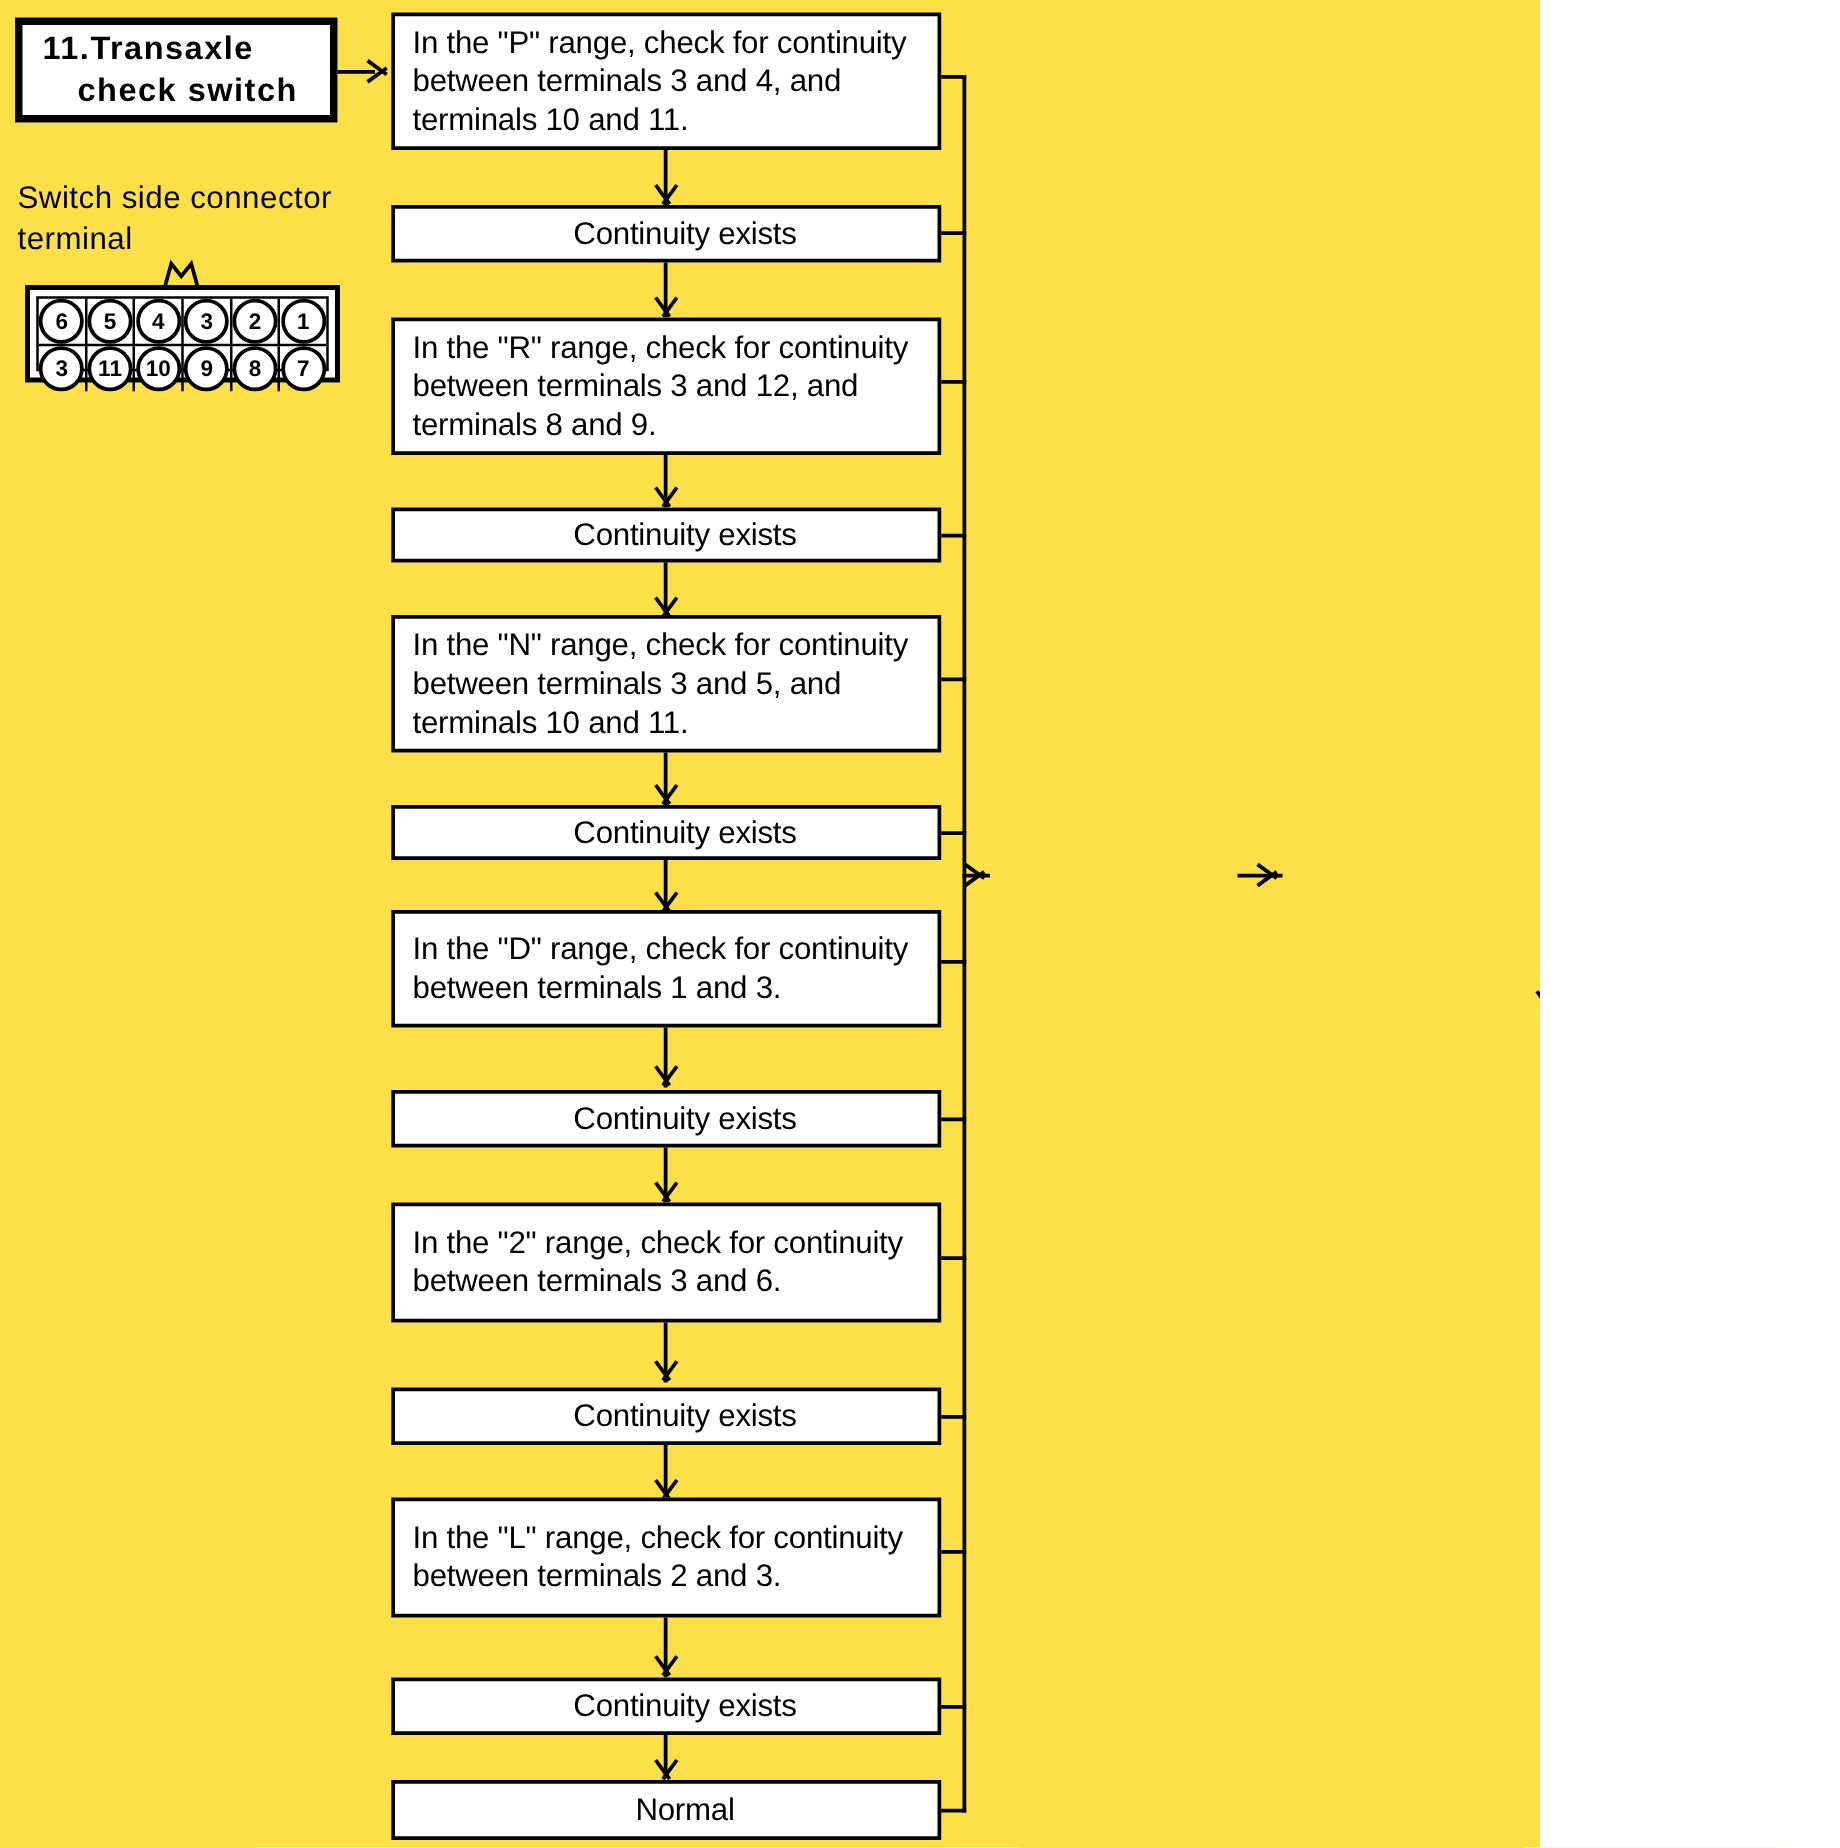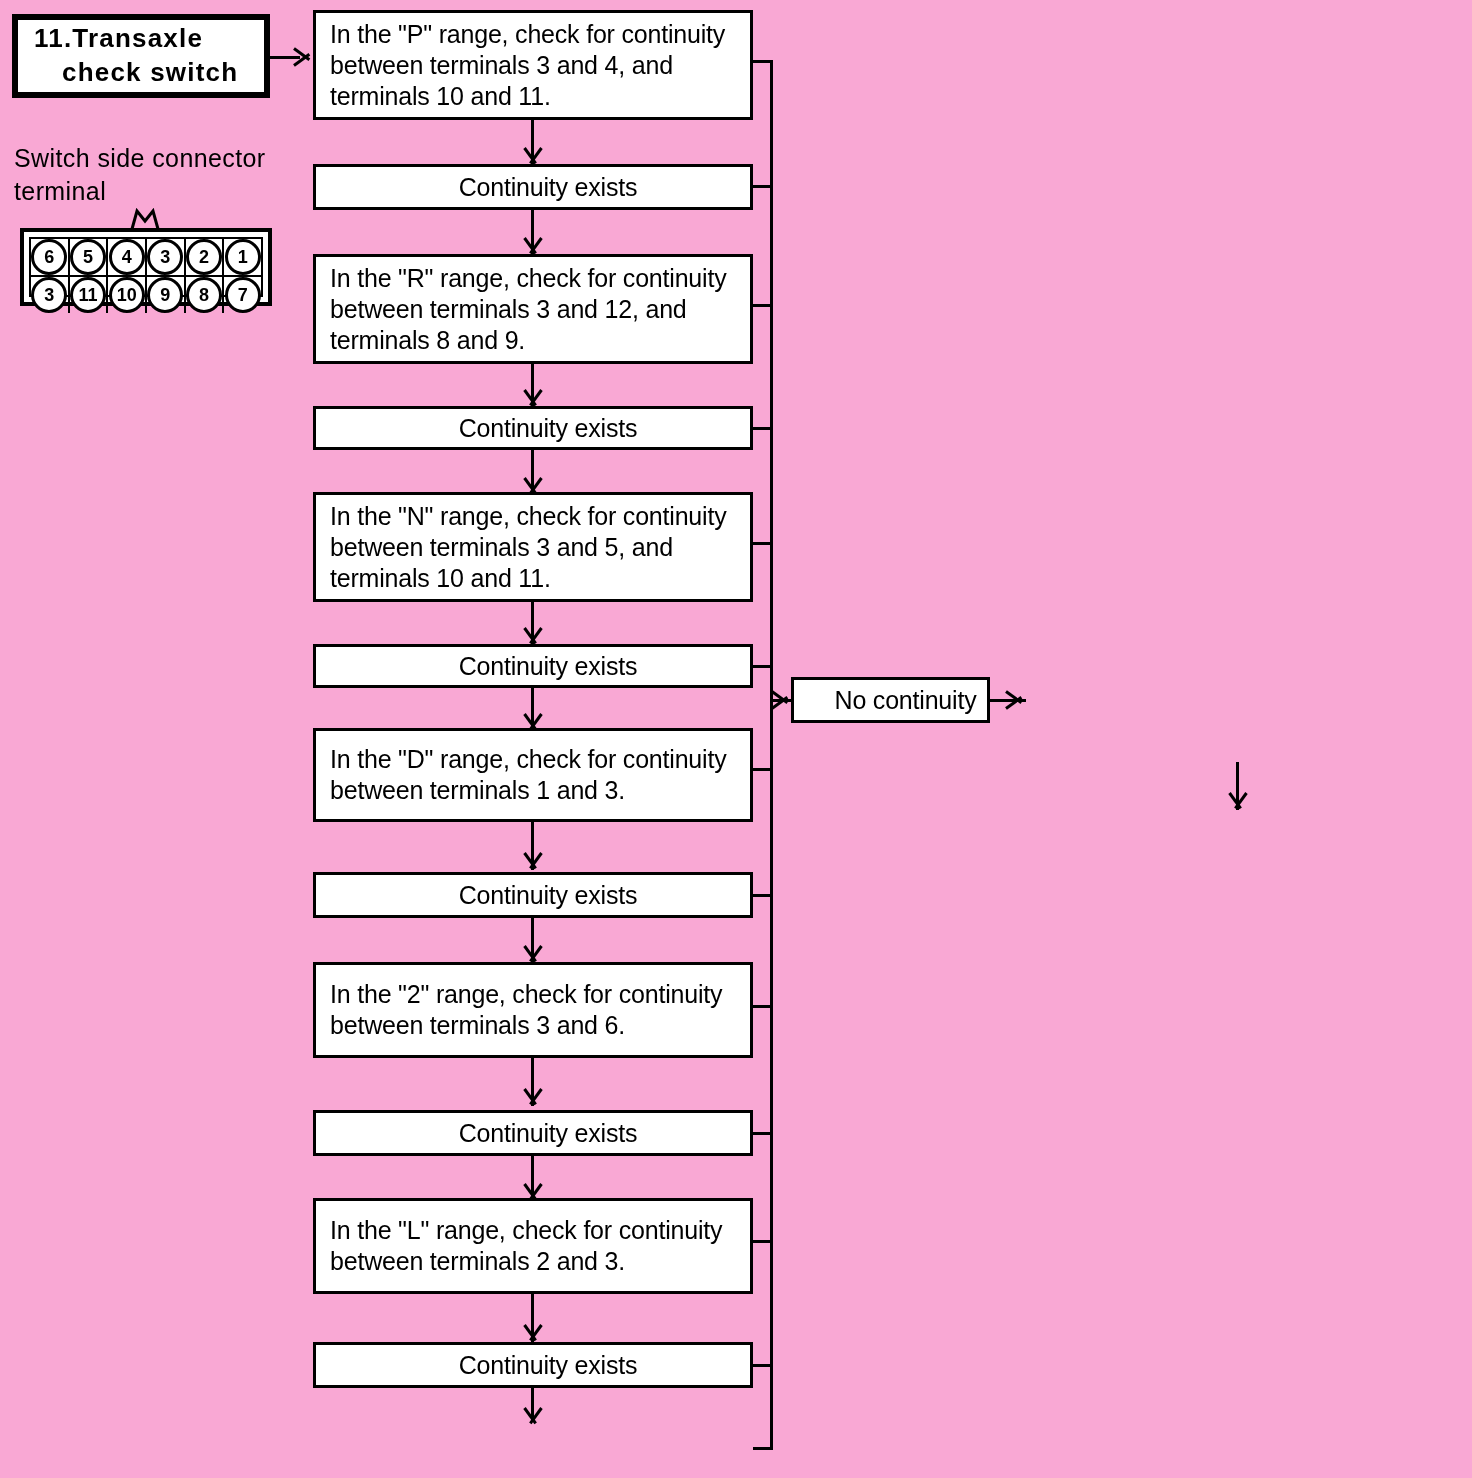--- a/index.html
+++ b/index.html
@@ -6,23 +6,23 @@
     margin: 0;
     padding: 0;
     background: #ffffff;
   }
   body {
     font-family: "Liberation Sans", sans-serif;
     color: #000000;
   }
   #page {
     position: relative;
-    width: 1472px;
+    width: 1232px;
     height: 1478px;
-    background: #f9a8d4;
+    background: #fde047;
     overflow: hidden;
   }
 
   
   .box {
     position: absolute;
     box-sizing: border-box;
     background: #ffffff;
     border: 3px solid #000000;
     font-size: 25px;
@@ -297,43 +297,43 @@
     <span class="txt">In the "L" range, check for continuity between terminals 2 and 3.</span>
   </div>
   <div class="vline" style="left:531px; top:1294px; height:48px;"></div>
   <div class="arrow-down" style="left:520px; top:1325px;"></div>
   <div class="box center" style="left:313px; top:1342px; width:440px; height:46px;">
     <span class="txt">Continuity exists</span>
   </div>
   <div class="vline" style="left:531px; top:1388px; height:34px;"></div>
   <div class="arrow-down" style="left:520px; top:1408px;"></div>
 
+  <div class="box center" style="left:313px; top:1424px; width:440px; height:48px;">
+    <span class="txt">Normal</span>
+  </div>
 
   <div class="vline" style="left:770px; top:60px; height:1390px;"></div>
 
   <div class="hline" style="left:753px; top:60px;   width:20px;"></div>
   <div class="hline" style="left:753px; top:185px;  width:20px;"></div>
   <div class="hline" style="left:753px; top:304px;  width:20px;"></div>
   <div class="hline" style="left:753px; top:427px;  width:20px;"></div>
   <div class="hline" style="left:753px; top:542px;  width:20px;"></div>
   <div class="hline" style="left:753px; top:665px;  width:20px;"></div>
   <div class="hline" style="left:753px; top:768px;  width:20px;"></div>
   <div class="hline" style="left:753px; top:894px;  width:20px;"></div>
   <div class="hline" style="left:753px; top:1005px; width:20px;"></div>
   <div class="hline" style="left:753px; top:1132px; width:20px;"></div>
   <div class="hline" style="left:753px; top:1240px; width:20px;"></div>
   <div class="hline" style="left:753px; top:1364px; width:20px;"></div>
   <div class="hline" style="left:753px; top:1447px; width:20px;"></div>
 
   <div class="hline" style="left:770px; top:699px; width:22px;"></div>
   <div class="arrow-right" style="left:772px; top:687px;"></div>
 
-  <div class="box center" style="left:791px; top:677px; width:199px; height:46px;">
-    <span class="txt">No continuity</span>
-  </div>
 
   <div class="hline" style="left:990px; top:699px; width:36px;"></div>
   <div class="arrow-right" style="left:1006px; top:687px;"></div>
 
 
   <div class="vline" style="left:1236px; top:762px; height:48px;"></div>
   <div class="arrow-down" style="left:1225px; top:793px;"></div>
 
 
 </div>

